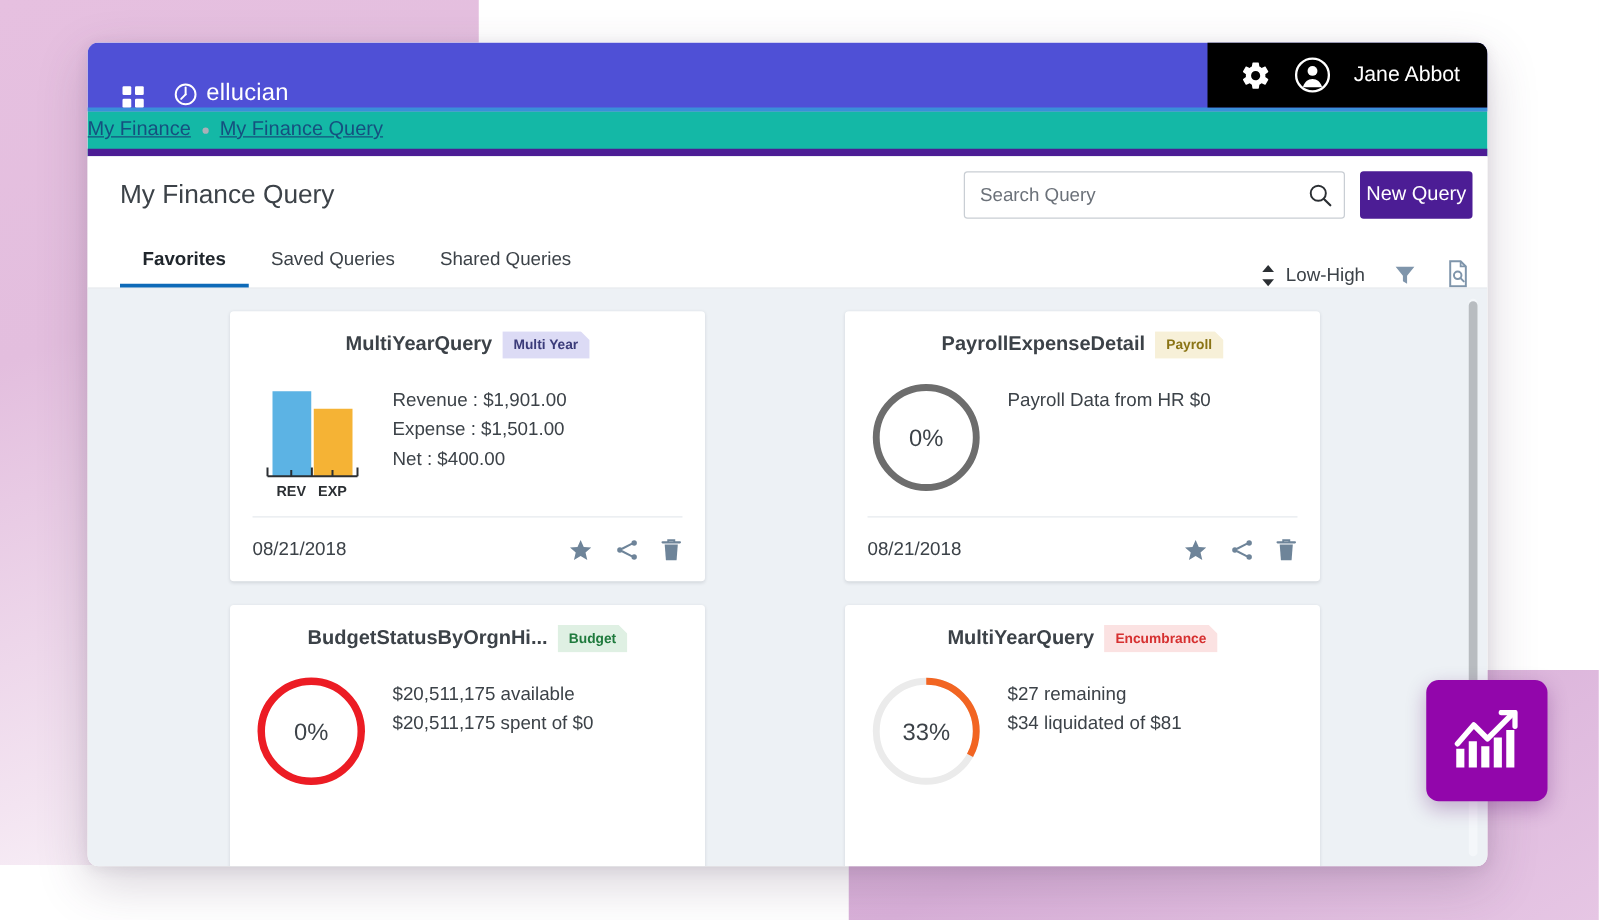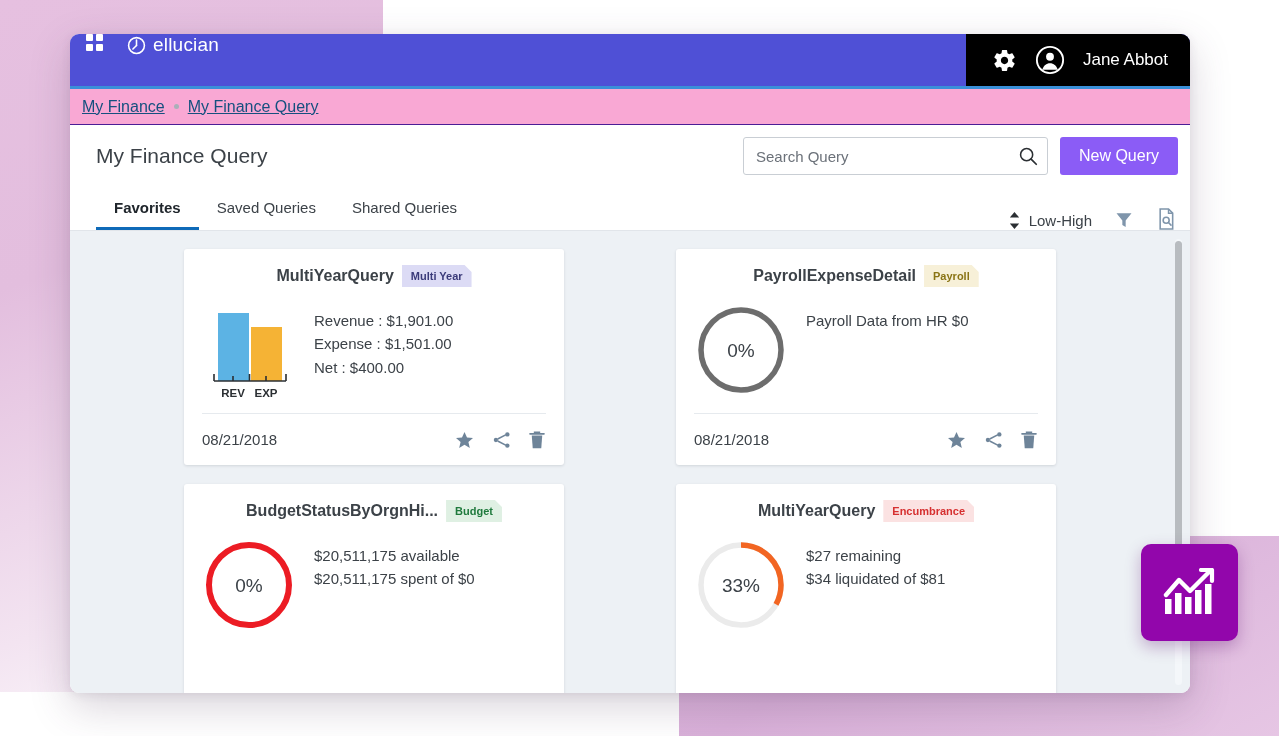--- a/index.html
+++ b/index.html
@@ -41,23 +41,23 @@
   .topbar {
     position: relative;
     height: 55px;
     background: #4f50d6;
     display: flex;
     align-items: center;
     border-bottom: 3px solid #3a8fd9;
   }
   .topbar-left {
     display: flex;
-    align-items: flex-start;
+    align-items: flex-end;
     flex: 1;
-    padding-left: 16px;
+    padding-left: 28px;
     height: 100%;
   }
   .waffle-icon {
     display: grid;
     grid-template-columns: 7px 7px;
     grid-template-rows: 7px 7px;
     gap: 3px;
     margin-right: 24px;
     cursor: pointer;
   }
@@ -79,26 +79,26 @@
     padding: 0 22px 0 26px;
     background: #000000;
   }
   .gear-icon { width: 25px; height: 25px; cursor: pointer; }
   .avatar-icon { width: 30px; height: 30px; cursor: pointer; }
   .user-name { color: #ffffff; font-size: 17px; white-space: nowrap; }
 
   
   .breadcrumb {
     height: 36px;
-    background: #f9a8d4;
-    display: flex;
-    align-items: center;
-    padding-left: 12px;
+    background: #14b8a6;
+    display: flex;
+    align-items: center;
+    padding-left: 0;
     gap: 9px;
-    border-bottom: 1px solid #4c1d95;
+    border-bottom: 6px solid #4c1d95;
   }
   .crumb {
     color: #15507f;
     font-size: 16px;
     text-decoration: underline;
     cursor: pointer;
   }
   .crumb-dot {
     width: 5px; height: 5px;
     border-radius: 50%;
@@ -138,26 +138,26 @@
   .search-input::placeholder { color: #6b7179; }
   .search-icon-btn {
     position: absolute;
     right: 9px; top: 8px;
     width: 22px; height: 22px;
     cursor: pointer;
     background: none; border: none; padding: 0;
   }
   .new-query-btn {
     height: 38px;
-    background: #8b5cf6;
+    background: #4c1d95;
     color: #ffffff;
     border: none;
     border-radius: 3px;
     font-size: 16px;
-    padding: 0 19px;
+    padding: 0 5px;
     cursor: pointer;
     font-family: "Liberation Sans", sans-serif;
     white-space: nowrap;
   }
 
   
   .tabsrow {
     height: 44px;
     background: #ffffff;
     display: flex;

